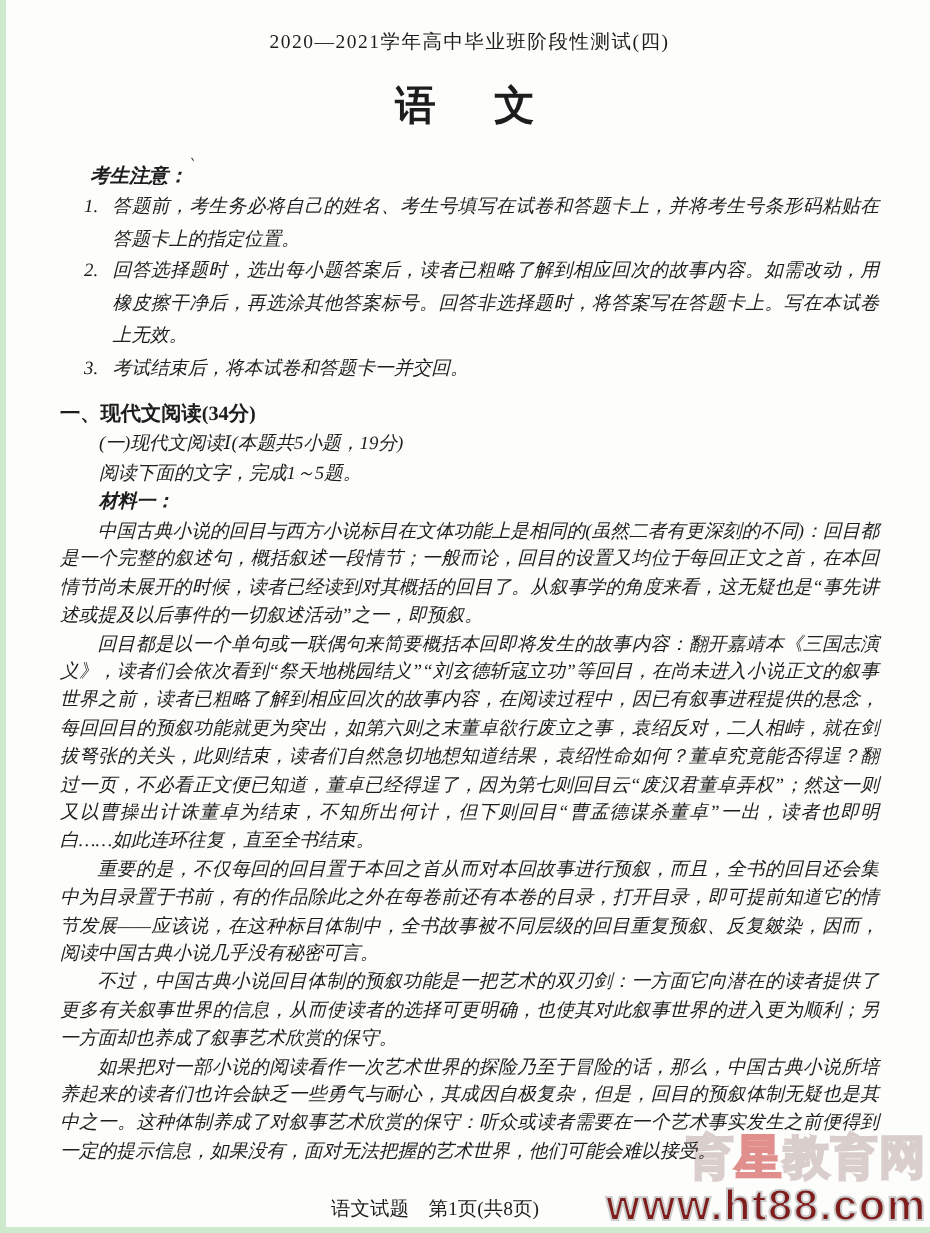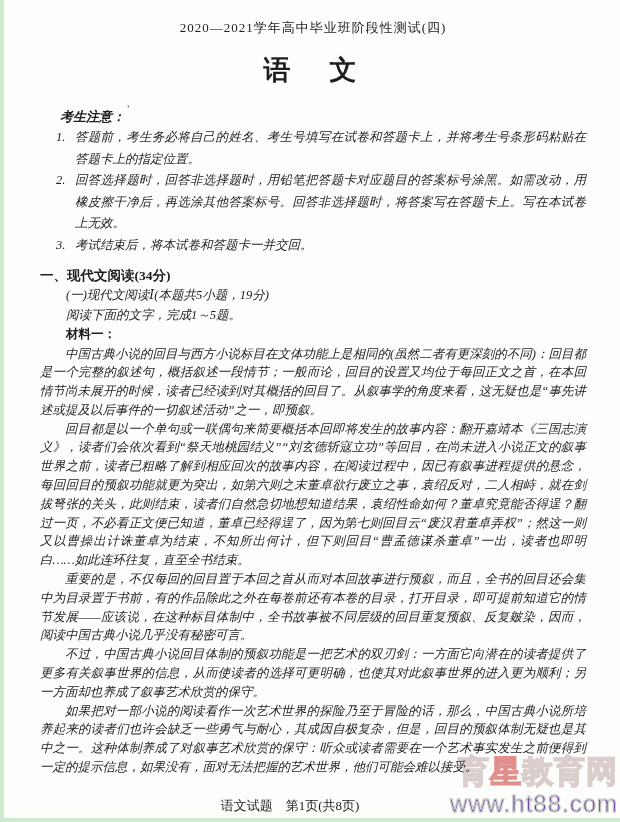--- a/index.html
+++ b/index.html
@@ -23,21 +23,21 @@
 
   .notice { margin-top:20px; font-style:italic; font-size:12.5px; }
   .notice-label { font-weight:bold; font-size:13px; line-height:21px;margin-left:20px; }
   .notice-item { display:flex; margin-left:16px; line-height:21.5px; }
   .notice-num { flex:none; width:19px; }
   .notice-text { flex:1; text-align:justify; }
 
   .section { margin-top:9px; }
   .sec-heading { font-weight:bold; font-size:13.5px; line-height:21px; }
   .sec-sub, .sec-instruction { font-style:italic; font-size:12.5px; line-height:19.5px; text-indent:26px; }
-  .material-label { font-weight:bold; font-size:12.5px; line-height:19.5px; text-indent:26px; }
+  .material-label { font-weight:bold; font-style:italic; font-size:12.5px; line-height:19.5px; text-indent:26px; }
 
   .body-par {
     margin:0; font-style:italic; font-size:12.5px; line-height:18.8px;
     text-align:justify; text-indent:2em;
   }
 
   .footer {
     position:absolute; left:0; bottom:7px; width:580px;
     text-align:center; font-size:13px; z-index:3;
   }
@@ -46,22 +46,22 @@
     position:absolute; right:2px; bottom:6px; z-index:1;
     text-align:right; font-family:"Liberation Sans","DejaVu Sans",sans-serif;
     user-select:none;
   }
   .wm-brand {
     font-size:31px; font-weight:bold; line-height:40px; letter-spacing:1px;
     color:#efe9e7; -webkit-text-stroke:1.5px #d9cecb;
   }
   .wm-brand .wm-accent { color:#f2c4c2; -webkit-text-stroke:1.5px #e08f8d; }
   .wm-url {
-    font-size:24px; font-weight:normal; line-height:24px; letter-spacing:1px;
-    color:#4c1d95; -webkit-text-stroke:1.3px #cccccc;
+    font-size:29px; font-weight:bold; line-height:24px; letter-spacing:1px;
+    color:#7f1d1d; -webkit-text-stroke:1.3px #cccccc;
   }
 </style>
 </head>
 <body>
 
 <div class="edge-left"></div>
 <div class="edge-bottom"></div>
 
 <div class="watermark">
   <div class="wm-brand"><span>育</span><span class="wm-accent">星</span><span>教育网</span></div>
@@ -75,21 +75,21 @@
   <span class="stray-mark">ˏ</span>
 
   <div class="notice">
     <div class="notice-label">考生注意：</div>
     <div class="notice-item">
       <span class="notice-num">1.</span>
       <span class="notice-text">答题前，考生务必将自己的姓名、考生号填写在试卷和答题卡上，并将考生号条形码粘贴在答题卡上的指定位置。</span>
     </div>
     <div class="notice-item">
       <span class="notice-num">2.</span>
-      <span class="notice-text">回答选择题时，回答非选择题时，用铅笔把答题卡对应题目的答案标号涂黑。如需改动，用橡皮擦干净后，再选涂其他答案标号。回答非选择题时，将答案写在答题卡上。写在本试卷上无效。</span>
+      <span class="notice-text">回答选择题时，选出每小题答案后，读者已粗略了解到相应回次的故事内容。如需改动，用橡皮擦干净后，再选涂其他答案标号。回答非选择题时，将答案写在答题卡上。写在本试卷上无效。</span>
     </div>
     <div class="notice-item">
       <span class="notice-num">3.</span>
       <span class="notice-text">考试结束后，将本试卷和答题卡一并交回。</span>
     </div>
   </div>
 
   <div class="section">
     <div class="sec-heading">一、现代文阅读(34分)</div>
     <div class="sec-sub">(一)现代文阅读Ⅰ(本题共5小题，19分)</div>

